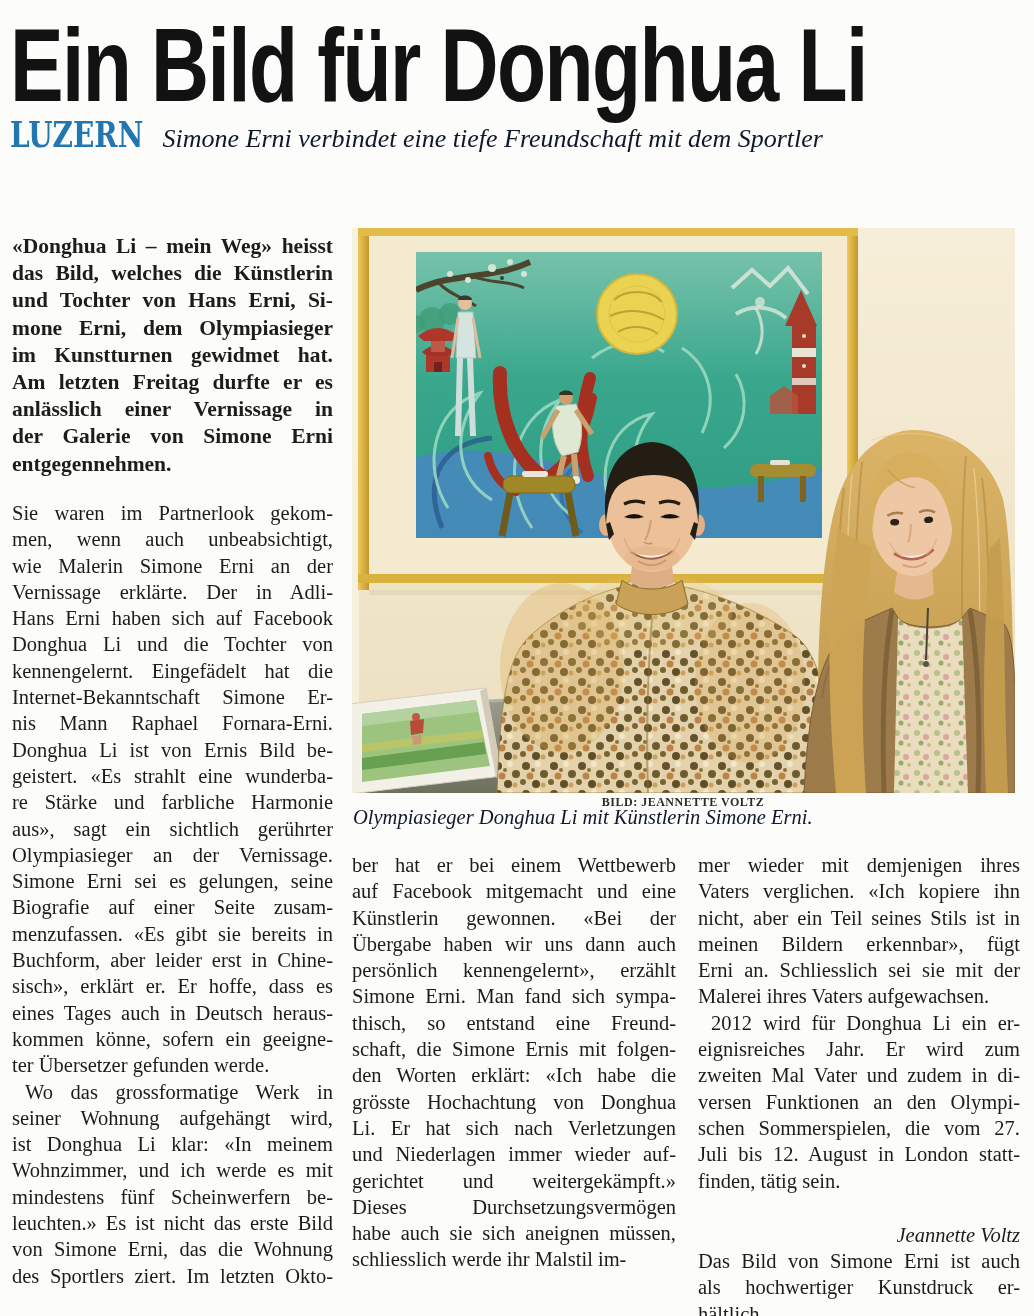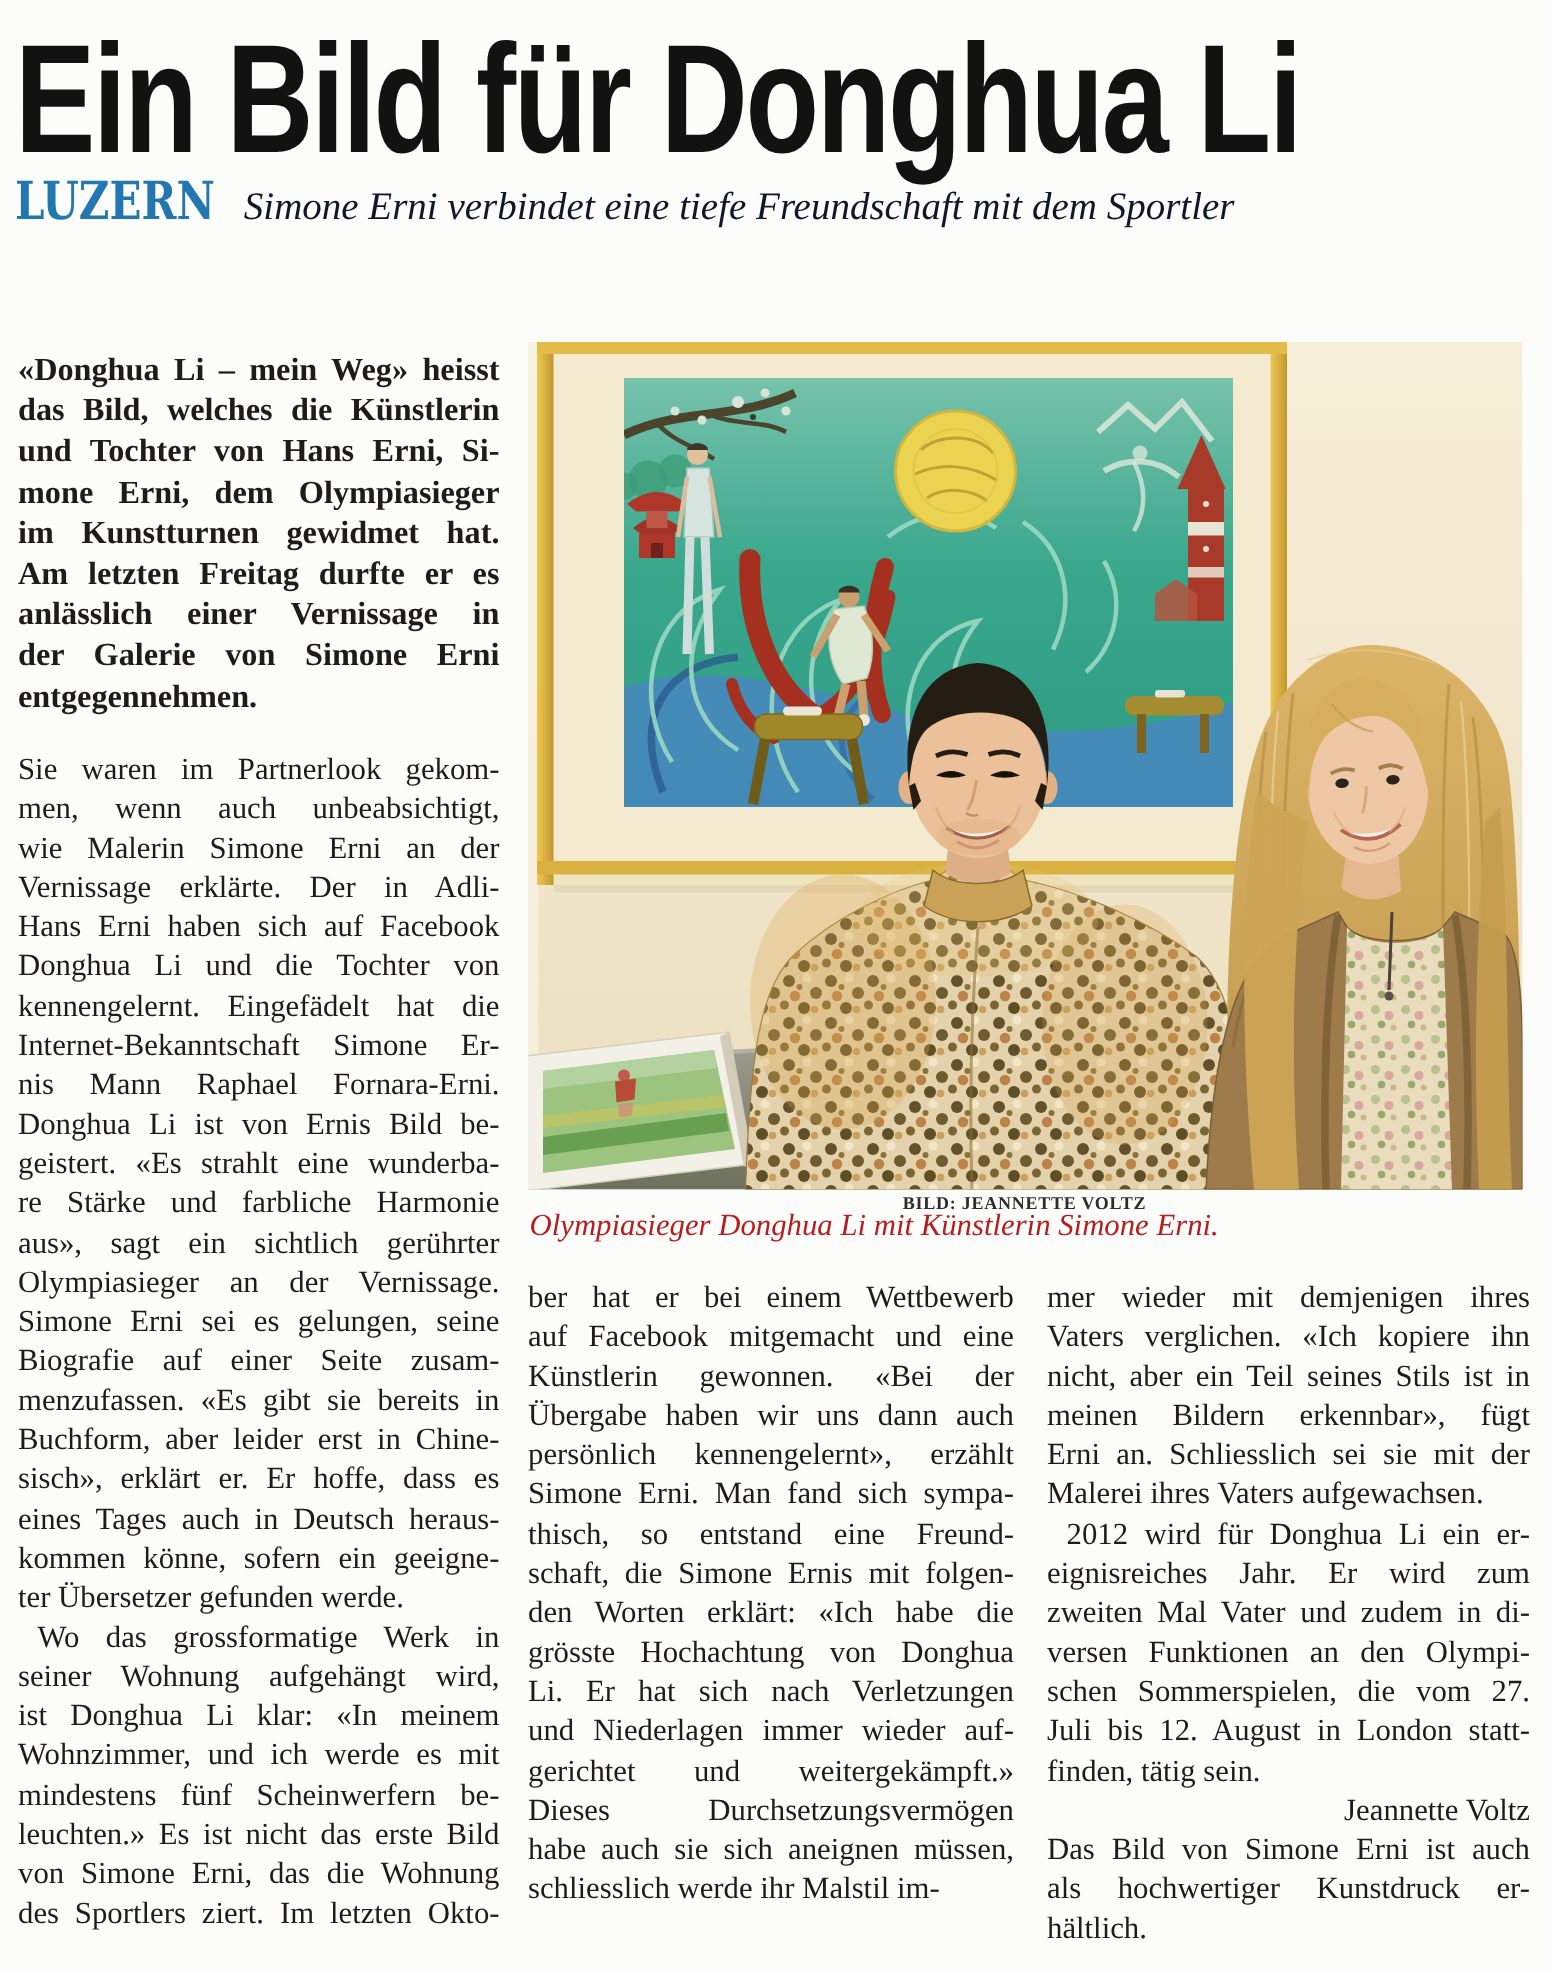--- a/index.html
+++ b/index.html
@@ -28,33 +28,33 @@
   }
   .deck{
     font-style:italic;font-size:26px;line-height:1.1;
     margin-left:12px;color:#0f172a;
   }
   .col{position:absolute;width:321px;font-size:20.5px;line-height:26.3px;}
   .lead .tl{font-weight:700;font-size:21.5px;line-height:27.2px;}
   .tl{text-align:justify;text-align-last:justify;height:auto;}
   .fl{text-align-last:left !important;}
   .fi{text-indent:13px;}
-  .fr{text-align-last:right !important;}
+  .fr{text-align-last:right !important;font-style:italic;margin-top:28px;}
   #lead{left:12px;top:233px;}
   #col1{left:12px;top:500px;}
   #col2{left:352px;top:852px;width:324px;}
   #col3{left:698px;top:852px;width:322px;}
   #photo{position:absolute;left:352px;top:228px;width:663px;height:565px;margin:0;}
   #credit{
     position:absolute;left:352px;top:795px;width:662px;
     text-align:center;font-size:12px;letter-spacing:.5px;color:#2e2c28;font-weight:bold;
   }
   #caption{
     position:absolute;left:353px;top:806px;width:660px;
-    font-style:italic;font-size:20.5px;color:#b91c1c;
+    font-style:italic;font-size:20.5px;color:#0f172a;
   }
 </style>
 </head>
 <body>
 
 <div class="page">
 
   <h1 class="headline">Ein Bild für Donghua Li</h1>
 
   <div class="deckrow">

